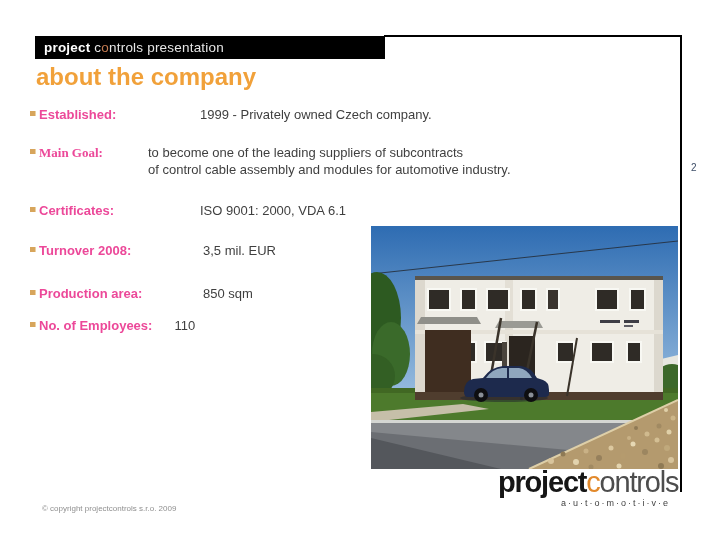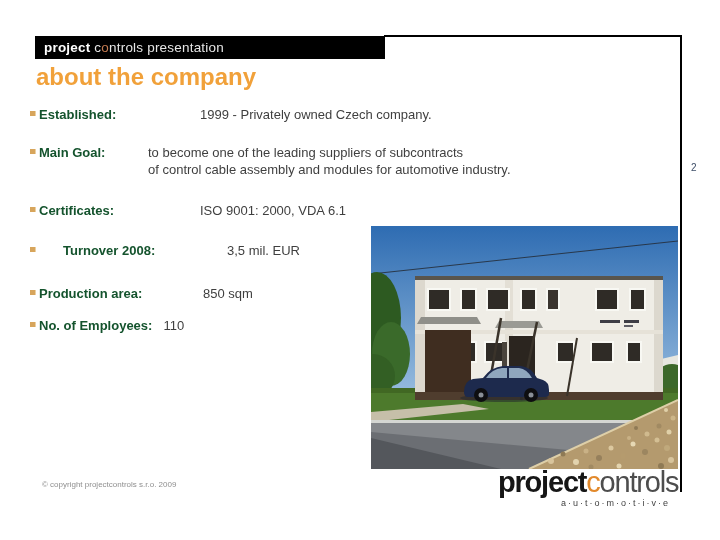--- a/index.html
+++ b/index.html
@@ -24,44 +24,44 @@
 
   
   .title{
     position:absolute;left:36px;top:63px;margin:0;
     font-size:24px;font-weight:bold;color:#f1a13a;text-align:right;
   }
 
   
   .row{position:absolute;left:30px;padding-left:9px;font-size:13px;color:#3f3f3f;display:flex;line-height:17px;}
   .row .sq{position:absolute;left:0;top:5px;width:5px;height:5px;background:#d7a55c;border-right:1px solid #ecd0a2;}
-  .row .lbl{font-weight:bold;color:#14532d;flex:none;}
+  .row .lbl{font-weight:bold;color:#ec4899;flex:none;}
   .row .val div{white-space:nowrap;}
   .r0{top:106px}.r0 .lbl{width:161px;}
-  .r1{top:144px}.r1 .lbl{width:109px;}
+  .r1{top:144px}.r1 .lbl{width:109px;font-family:Liberation Serif, serif;}
   .r2{top:202px}.r2 .lbl{width:161px;}
-  .r3{top:242px}.r3 .lbl{width:164px;margin-left:24px;}
+  .r3{top:242px}.r3 .lbl{width:164px;}
   .r4{top:285px}.r4 .lbl{width:164px;}
-  .r5{top:317px}.r5 .lbl{margin-right:11px;}
+  .r5{top:317px}.r5 .lbl{margin-right:22px;}
   .r6{top:354px}.r6 .lbl{width:121px;}
   .indent{margin-left:14px;}
 
   .pagenum{position:absolute;left:691px;top:162px;font-size:10px;color:#3e4e68;}
 
   
   .photo{position:absolute;left:371px;top:226px;width:307px;height:243px;display:block;}
 
   
   .logo{position:absolute;left:498px;top:468px;width:172px;text-align:right;line-height:1;}
   .logo .l1{font-size:29px;letter-spacing:-1.2px;color:#4d4d4d;white-space:nowrap;}
   .logo .l1 .pb{font-weight:bold;color:#161616;}
   .logo .l1 .oc{color:#e2892b;}
   .logo .l2{font-size:9px;letter-spacing:2px;color:#3f3f3f;margin-top:2px;white-space:nowrap;}
 
-  .copyright{position:absolute;left:42px;top:480px;font-size:8px;color:#8f8f8f;}
+  .copyright{position:absolute;left:42px;top:504px;font-size:8px;color:#8f8f8f;}
 </style>
 </head>
 <body>
 
 <div class="slide">
 
   <div class="topbar">
     <span class="b">project</span><span> c</span><span class="o">o</span><span>ntrols presentation</span>
   </div>
   <div class="frame-top"></div>

